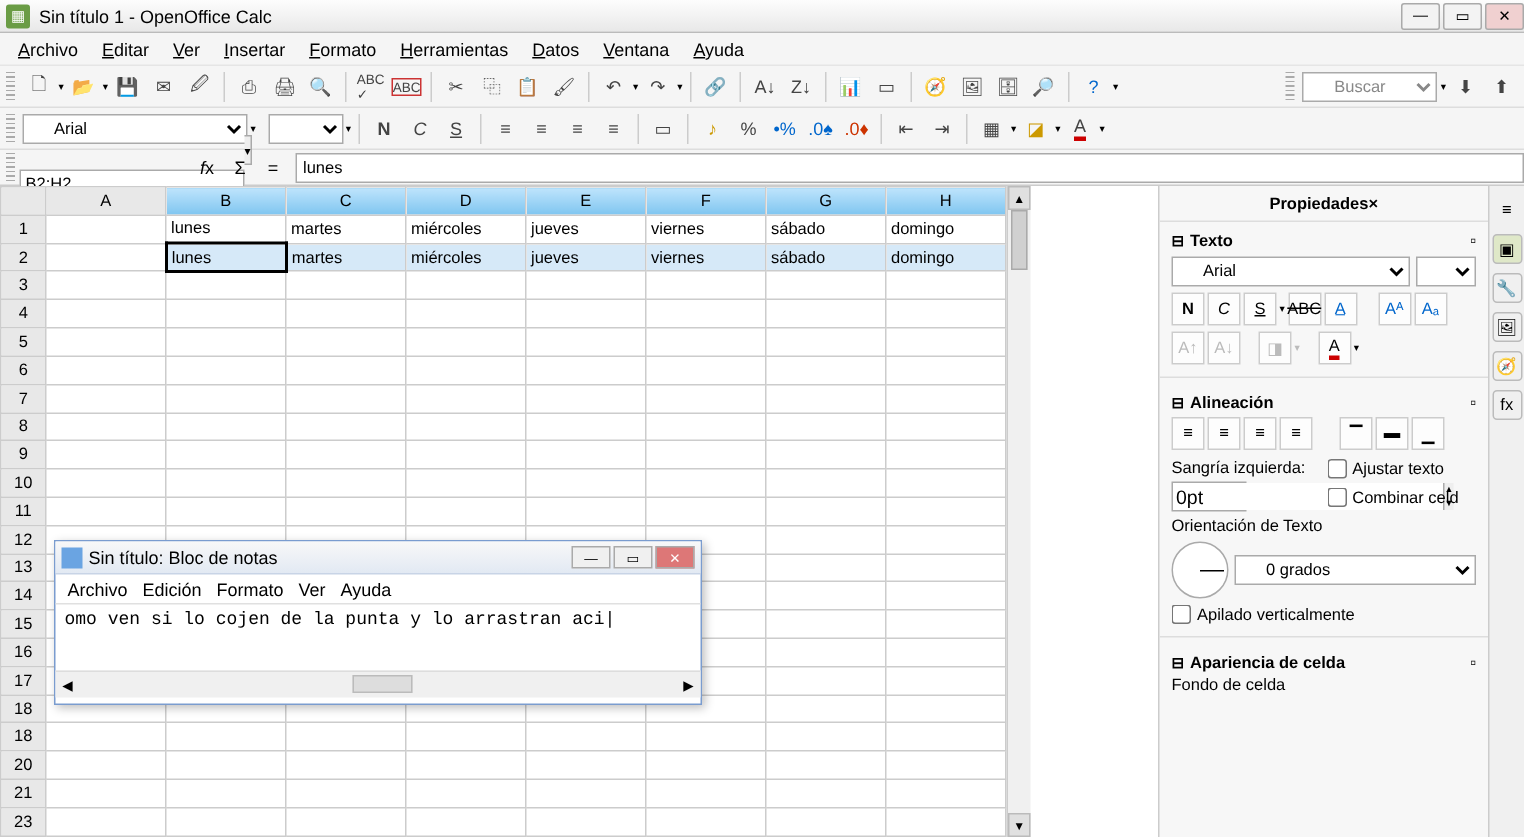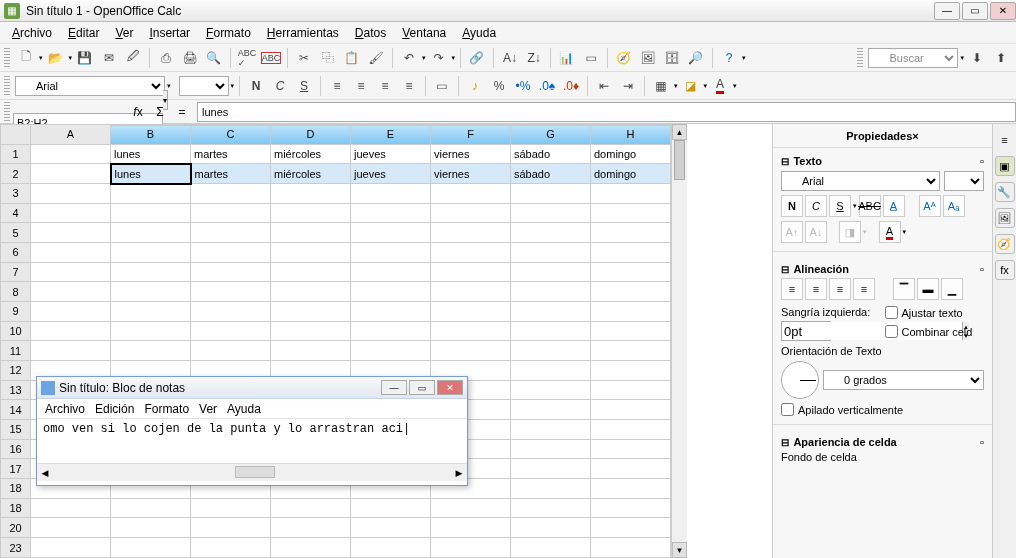--- a/index.html
+++ b/index.html
@@ -52,21 +52,21 @@
   .spin { width:50px; height:20px; border:1px solid #aaa; display:flex;}
   .spin input { flex:1; border:none; font-size:13px; padding:0 2px;}
   .spin .ud { width:14px; display:flex; flex-direction:column;}
   .spin .ud div{ flex:1; font-size:6px; display:flex; align-items:center; justify-content:center; background:#eee; border-left:1px solid #aaa;}
   label.chk { display:flex; align-items:center; gap:4px; font-size:11px;}
   .dial { width:38px; height:38px; border:1px solid #aaa; border-radius:50%; position:relative; background:#fff;}
   .dial::after{content:"";position:absolute;top:50%;left:50%;width:16px;height:1px;background:#000;}
   .search-wrap { display:flex; align-items:center; gap:2px; margin-left:auto; padding-right:4px;}
   .search-wrap select{ width:90px; height:20px; font-size:11px; color:#888;}
   
-  .notepad { position:absolute; left:36px; top:376px; width:432px; height:110px; background:#fff; border:1px solid #7a9ccf; box-shadow:2px 2px 6px rgba(0,0,0,0.25); font-size:12px;}
+  .notepad { position:absolute; left:36px; top:360px; width:432px; height:110px; background:#fff; border:1px solid #7a9ccf; box-shadow:2px 2px 6px rgba(0,0,0,0.25); font-size:12px;}
   .notepad .np-title { height:22px; background:linear-gradient(#f8f8f8,#e2e9f3); display:flex; align-items:center; padding:0 4px; border-bottom:1px solid #c8d4e6;}
   .notepad .np-title .ic{ width:14px;height:14px;background:#6aa4e2;margin-right:4px;}
   .notepad .np-title .t{ flex:1; font-size:12px;}
   .notepad .np-title .wb{ display:flex; gap:2px;}
   .notepad .np-title .wb div{ width:26px; height:15px; border:1px solid #aaa; background:#f0f0f0; display:flex; align-items:center; justify-content:center; font-size:9px; cursor:pointer;}
   .notepad .np-title .wb .close{ background:#d77; color:#fff;}
   .notepad .np-menu { height:20px; display:flex; align-items:center; gap:10px; padding:0 8px; border-bottom:1px solid #e0e0e0; font-size:12px;}
   .notepad .np-menu span{cursor:pointer;}
   .notepad .np-body { padding:3px 6px; font-family: Consolas, "Courier New", monospace; font-size:12px; height:44px; overflow:hidden;}
   .notepad .np-body .caret::after{content:"|";}
@@ -432,20 +432,31 @@
             <td class="cell"></td>
             <td class="cell"></td>
             <td class="cell"></td>
             <td class="cell"></td>
             <td class="cell"></td>
             <td class="cell"></td>
             <td class="cell"></td>
           </tr>
           <tr>
             <th class="rowh">20</th>
+            <td class="cell"></td>
+            <td class="cell"></td>
+            <td class="cell"></td>
+            <td class="cell"></td>
+            <td class="cell"></td>
+            <td class="cell"></td>
+            <td class="cell"></td>
+            <td class="cell"></td>
+          </tr>
+          <tr>
+            <th class="rowh">21</th>
             <td class="cell"></td>
             <td class="cell"></td>
             <td class="cell"></td>
             <td class="cell"></td>
             <td class="cell"></td>
             <td class="cell"></td>
             <td class="cell"></td>
             <td class="cell"></td>
           </tr>
           <tr>

